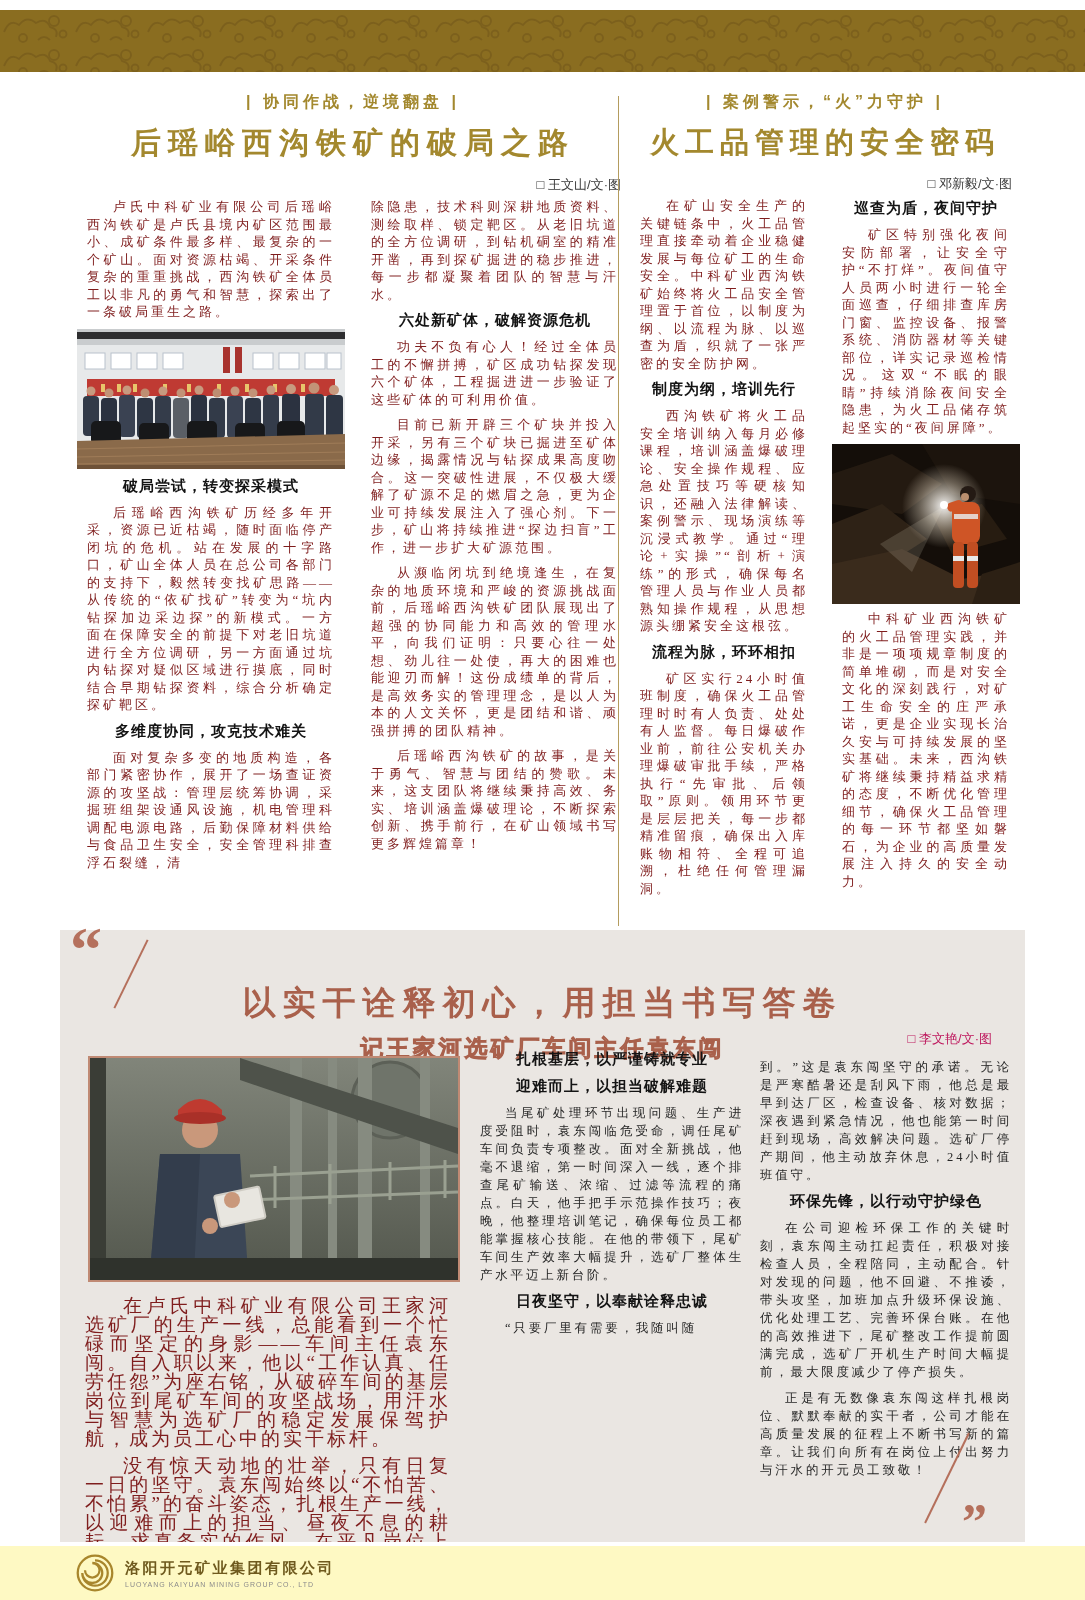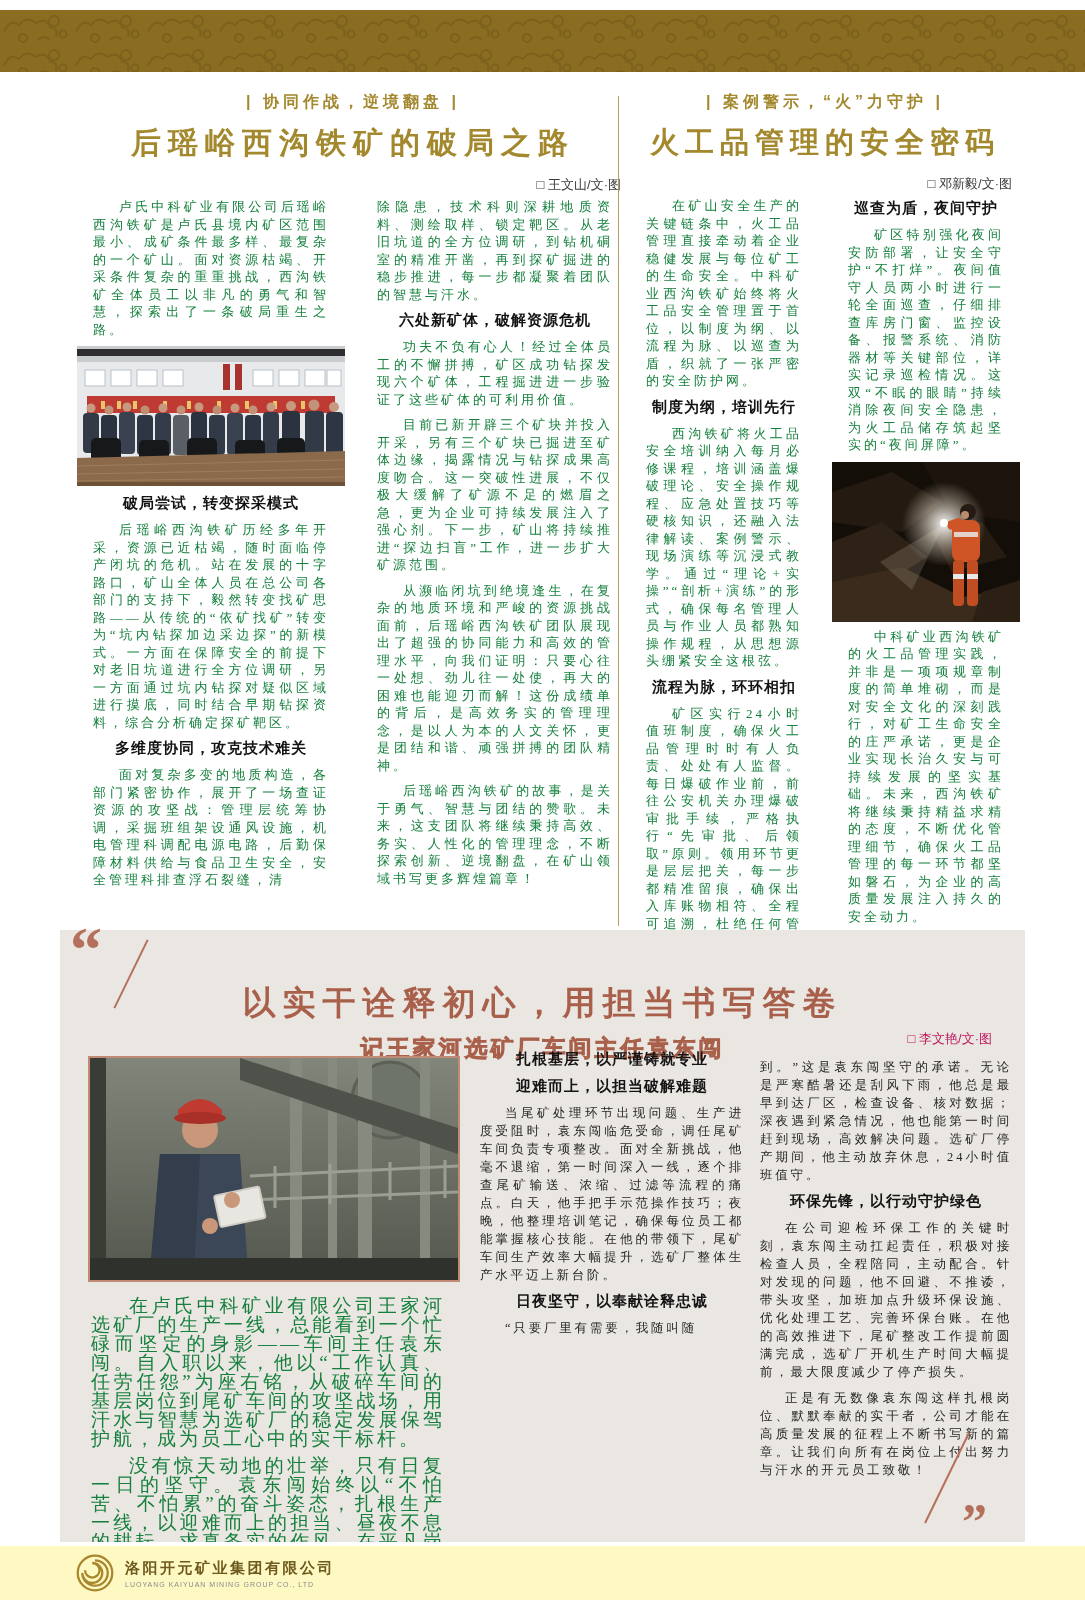--- a/index.html
+++ b/index.html
@@ -20,22 +20,22 @@
   .kicker{text-align:center;font-size:16px;font-weight:bold;letter-spacing:4px;color:#a3882e;margin-top:4px;}
   .gold-title{text-align:center;font-size:30px;font-weight:bold;letter-spacing:7px;color:#a3882e;
               margin:10px 0 0;font-family:"Liberation Serif",serif;}
   .article.right .gold-title{font-size:29px;letter-spacing:6px;}
   .byline{text-align:right;font-size:13px;color:#3c3c3c;margin-top:12px;height:18px;padding-right:8px;}
   .cols{display:flex;gap:16px;margin-top:4px;}
   .article.right .cols{gap:14px;}
   .article.left .col{width:268px;}
   .article.right .col{width:188px;}
 
-  .body{font-size:13px;letter-spacing:3px;line-height:17.5px;color:#15803d;text-align:justify;
-        margin:0 16px 8px;font-family:"Liberation Serif",serif;word-break:break-all;}
+  .body{font-size:13px;letter-spacing:3px;line-height:17.5px;color:#7f1d1d;text-align:justify;
+        margin:0 10px 8px;font-family:"Liberation Serif",serif;word-break:break-all;}
   .indent{text-indent:2em;}
   .subhead{font-size:15px;font-weight:bold;color:#141414;text-align:center;letter-spacing:1px;
            margin:8px 0 8px;font-family:"Liberation Sans",sans-serif;}
   .photo{margin:6px 0;line-height:0;}
 
   
   .feature{position:absolute;top:930px;left:60px;width:965px;height:612px;background:#eae6e2;overflow:hidden;}
   .f-title{position:absolute;top:24px;left:0;width:100%;text-align:center;font-size:33px;font-weight:bold;
            letter-spacing:7px;color:#a9604b;font-family:"Liberation Serif",serif;}
   .f-subtitle{position:absolute;top:80px;left:0;width:100%;text-align:center;font-size:23px;font-weight:bold;
@@ -200,21 +200,21 @@
           <p class="body indent">后瑶峪西沟铁矿历经多年开采，资源已近枯竭，随时面临停产闭坑的危机。站在发展的十字路口，矿山全体人员在总公司各部门的支持下，毅然转变找矿思路——从传统的“依矿找矿”转变为“坑内钻探加边采边探”的新模式。一方面在保障安全的前提下对老旧坑道进行全方位调研，另一方面通过坑内钻探对疑似区域进行摸底，同时结合早期钻探资料，综合分析确定探矿靶区。</p>
           <h3 class="subhead">多维度协同，攻克技术难关</h3>
           <p class="body indent">面对复杂多变的地质构造，各部门紧密协作，展开了一场查证资源的攻坚战：管理层统筹协调，采掘班组架设通风设施，机电管理科调配电源电路，后勤保障材料供给与食品卫生安全，安全管理科排查浮石裂缝，清</p>
         </div>
         <div class="col">
           <p class="body">除隐患，技术科则深耕地质资料、测绘取样、锁定靶区。从老旧坑道的全方位调研，到钻机硐室的精准开凿，再到探矿掘进的稳步推进，每一步都凝聚着团队的智慧与汗水。</p>
           <h3 class="subhead">六处新矿体，破解资源危机</h3>
           <p class="body indent">功夫不负有心人！经过全体员工的不懈拼搏，矿区成功钻探发现六个矿体，工程掘进进一步验证了这些矿体的可利用价值。</p>
           <p class="body indent">目前已新开辟三个矿块并投入开采，另有三个矿块已掘进至矿体边缘，揭露情况与钻探成果高度吻合。这一突破性进展，不仅极大缓解了矿源不足的燃眉之急，更为企业可持续发展注入了强心剂。下一步，矿山将持续推进“探边扫盲”工作，进一步扩大矿源范围。</p>
           <p class="body indent">从濒临闭坑到绝境逢生，在复杂的地质环境和严峻的资源挑战面前，后瑶峪西沟铁矿团队展现出了超强的协同能力和高效的管理水平，向我们证明：只要心往一处想、劲儿往一处使，再大的困难也能迎刃而解！这份成绩单的背后，是高效务实的管理理念，是以人为本的人文关怀，更是团结和谐、顽强拼搏的团队精神。</p>
-          <p class="body indent">后瑶峪西沟铁矿的故事，是关于勇气、智慧与团结的赞歌。未来，这支团队将继续秉持高效、务实、人性化的管理理念，不断探索创新、逆境翻盘，在矿山领域书写更多辉煌篇章！</p>
+          <p class="body indent">后瑶峪西沟铁矿的故事，是关于勇气、智慧与团结的赞歌。未来，这支团队将继续秉持高效、务实、培训涵盖爆破理论，不断探索创新、携手前行，在矿山领域书写更多辉煌篇章！</p>
         </div>
       </div>
     </section>
 
     <div class="divider"></div>
 
     <section class="article right">
       <div class="kicker">| 案例警示，“火”力守护 |</div>
       <h1 class="gold-title">火工品管理的安全密码</h1>
       <div class="byline">□ 邓新毅/文·图</div>

